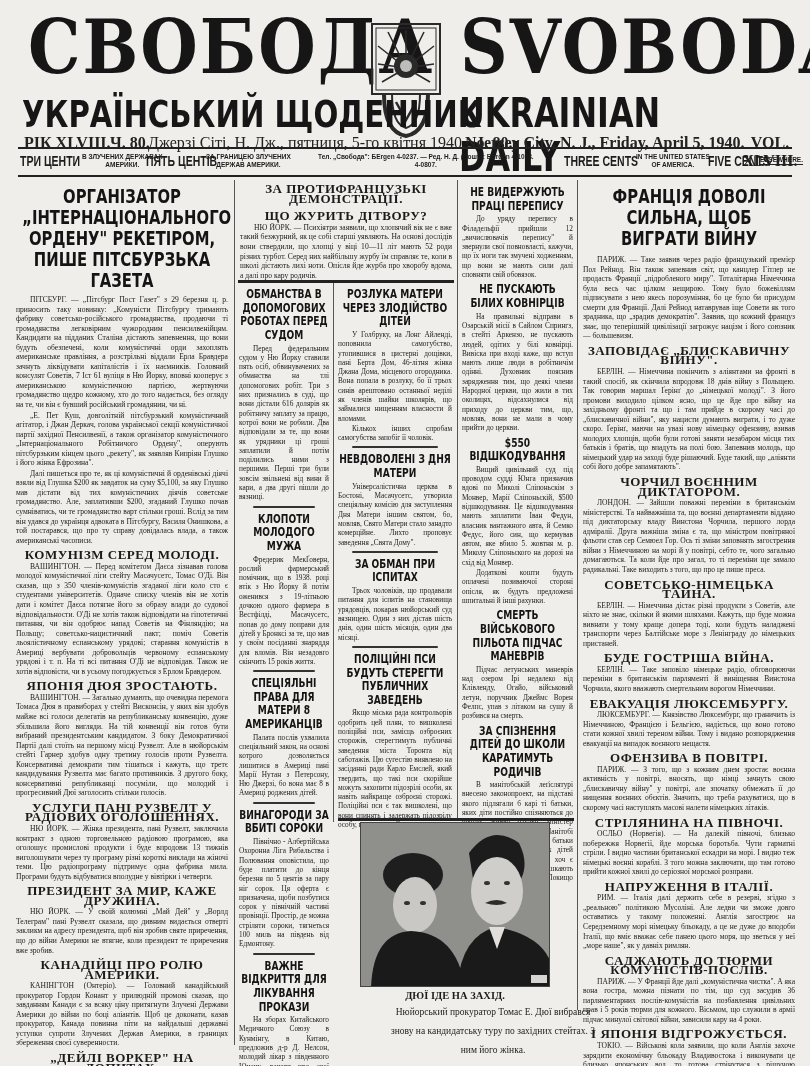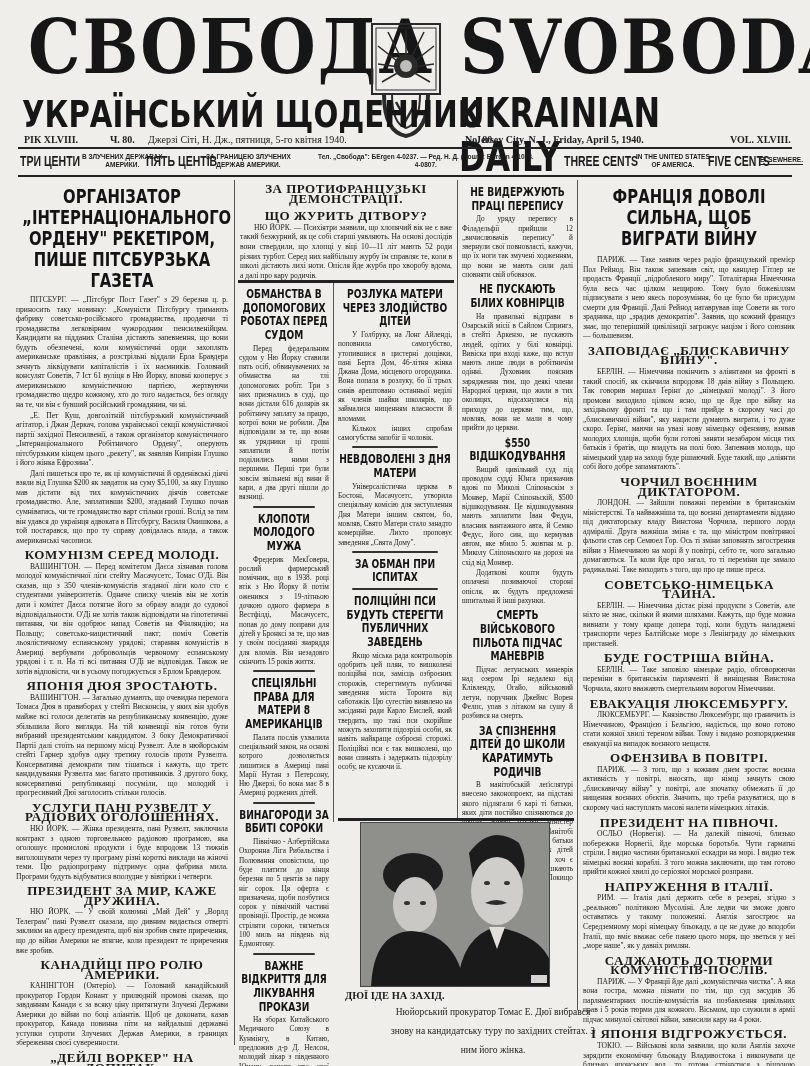--- a/index.html
+++ b/index.html
@@ -39,21 +39,21 @@
     transform: scaleX(0.86) scaleY(1.1);
     transform-origin: top left;
     letter-spacing: 0px;
   }
   .mast-sub.ua { left: 22px; }
   .mast-sub.en { left: 459px; font-size: 37px; }
   .emblem {
     position: absolute; left: 366px; top: 20px; width: 80px; height: 118px;
   }
   .dateline {
-    position: absolute; top: 134px; font-size: 10px; font-weight: bold; color: #222;
+    position: absolute; top: 134px; font-size: 16px; font-weight: bold; color: #222;
     font-family: "Liberation Serif", serif;
   }
   .rule { position: absolute; left: 18px; right: 18px; height: 0; border-top: 2px solid #222; }
   .price-strip {
     position: absolute; top: 150px; left: 18px; right: 18px; height: 15px;
     font-family: "Liberation Sans", sans-serif;
   }
   .price-big {
     position: absolute; font-weight: bold; font-size: 14px; top: 3px;
     transform: scaleX(0.75); transform-origin: left top; letter-spacing: 0;
@@ -94,21 +94,21 @@
   .dash-rule { border-top: 2px solid #333; margin: 4px 14px; border-radius: 2px; }
   
   .photo {
     position: absolute; left: 360px; top: 822px; width: 190px; height: 165px;
     background: linear-gradient(180deg, #9a9a97 0%, #8d8d8a 40%, #7a7a78 100%);
     border: 1px solid #444;
     overflow: hidden;
   }
   .caption-title {
     position: absolute; left: 345px; top: 990px; width: 220px;
-    font-family: "Liberation Serif", serif; font-weight: bold; font-size: 10.5px;
+    text-align: center; font-family: "Liberation Serif", serif; font-weight: bold; font-size: 10.5px;
   }
   .caption-body {
     position: absolute; left: 362px; top: 1003px; width: 214px; text-align: center;
     font-family: "Liberation Serif", serif; font-size: 9.5px; line-height: 19px; margin-left: 24px;
   }
 </style>
 </head>
 <body>
 
 <div class="page">
@@ -227,20 +227,21 @@
 
   <div class="col" style="left:338px; top:284px; width:114px; font-size:7.3px; line-height:9.3px;">
     <div class="hl sm">РОЗЛУКА МАТЕРИ ЧЕРЕЗ ЗЛОДІЙСТВО ДІТЕЙ</div>
     <p>У Голбруку, на Лонг Айленді, поповнила самогубство, утопившися в цистерні дощівки, пані Берта Дом, 46-літня жінка Джана Дома, місцевого огородника. Вона попала в розлуку, бо її трьох синів арештовано останньої неділі як членів шайки школярів, що займалися нищенням власности й вломами.</p>
     <p>Кількох інших спробам самогубства запобіг її чоловік.</p>
     <div class="dash-rule"></div>
     <div class="hl sm">НЕВДОВОЛЕНІ З ДНЯ МАТЕРИ</div>
     <p>Універсалістична церква в Бостоні, Масачусетс, утворила спеціяльну комісію для заступлення Дня Матери іншим святом, бо, мовляв, Свято Матери стало занадто комерційне. Лихто проповує заведення „Свята Дому".</p>
     <div class="dash-rule"></div>
     <div class="hl sm">ЗА ОБМАН ПРИ ІСПИТАХ</div>
+    <p>Трьох чоловіків, що продавали питання для іспитів на становища урядовців, покарав нюйорський суд вязницею. Один з них дістав шість днів, один шість місяців, один два місяці.</p>
     <div class="dash-rule"></div>
     <div class="hl sm">ПОЛІЦІЙНІ ПСИ БУДУТЬ СТЕРЕГТИ ПУБЛИЧНИХ ЗАВЕДЕНЬ</div>
     <p>Якщо міська рада контрольорів одобрить цей плян, то вишколені поліційні пси, замісць озброєних сторожів, стерегтимуть публичні заведення міста Торонта від саботажів. Цю сугестію виявлено на засіданні ради Карло Емслей, який твердить, що такі пси скорійше можуть захопити підозрілі особи, як навіть найкраще озброєні сторожі. Поліційні пси є так вишколені, що вони спинять і задержать підозрілу особу, не кусаючи її.</p>
   </div>
 
   <div class="col" style="left:462px; top:182px; width:111px; font-size:7.3px; line-height:9.3px;">
     <div class="hl sm">НЕ ВИДЕРЖУЮТЬ ПРАЦІ ПЕРЕПИСУ</div>
     <p>До уряду перепису в Філадельфії прийшли 12 „вичислювачів перепису" й звернули свої повновласті, кажучи, що їх ноги так змучені ходженням, що вони не мають сили далі сповняти свій обовязок.</p>
     <div class="hl sm">НЕ ПУСКАЮТЬ БІЛИХ КОВНІРЦІВ</div>
     <p>На правильні відправи в Озарській місії в Сайлом Спрингз, в стейті Аркензо, не пускають людей, одітих у білі ковнірці. Вивіска при вході каже, що вступ мають лише люди в робітничім одінні. Духовник пояснив зарядження тим, що деякі члени Народної церкви, що жили в тих околицях, відсахнулися від приходу до церкви тим, що, мовляв, вони не мали в чому прийти до церкви.</p>
@@ -286,21 +287,21 @@
     <div class="sub">ЧОРЧИЛ ВОЄННИМ ДИКТАТОРОМ.</div>
     <p>ЛОНДОН. — Зайшли поважні переміни в британськім міністерстві. Та найважніша та, що воєнні департаменти віддано під диктаторську владу Винстона Чорчила, першого лорда адміралії. Друга важніша зміна є та, що міністром повітряної фльоти став сер Семюел Гор. Ось ті зміни заповнять загострення війни з Німеччиною на морі й у повітрі, себто те, чого загально домагаються. Та коли йде про загал, то ті переміни ще замало радикальні. Таке виходить з того, що про це пише преса.</p>
     <div class="sub">СОВЕТСЬКО-НІМЕЦЬКА ТАЙНА.</div>
     <p>БЕРЛІН. — Німеччина дістає різні продукти з Советів, але ніхто не знає, скільки й якими шляхами. Кажуть, що буде можна вивнати у тому краще допера тоді, коли будуть наладжені транспорти через Балтійське море з Ленінграду до німецьких пристаней.</p>
     <div class="sub">БУДЕ ГОСТРІША ВІЙНА.</div>
     <p>БЕРЛІН. — Таке заповіло німецьке радіо, обговорюючи переміни в британськім парляменті й виніщення Винстона Чорчила, якого вважають смертельним ворогом Німеччини.</p>
     <div class="sub">ЕВАКУАЦІЯ ЛЮКСЕМБУРГУ.</div>
     <p>ЛЮКСЕМБУРГ. — Князівство Люксембург, що граничить із Німеччиною, Францією і Бельгією, надіється, що воно готово стати кожної хвилі тереном війни. Тому і видано розпорядження евакуації на випадок воєнного нещастя.</p>
     <div class="sub">ОФЕНЗИВА В ПОВІТРІ.</div>
     <p>ПАРИЖ. — З того, що з кожним днем зростає воєнна активність у повітрі, вносять, що німці зачнуть свою „блискавичну війну" у повітрі, але зпочатку обмежать її до нищення воєнних обєктів. Значить, що треба рахуватися, що в скорому часі наступлять масові налети німецьких літаків.</p>
-    <div class="sub">ПРЕЗИДЕНТ НА ПІВНОЧІ.</div>
+    <div class="sub">СТРІЛЯНИНА НА ПІВНОЧІ.</div>
     <p>ОСЛЬО (Норвегія). — На далекій півночі, близько побережжя Норвегії, йде морська боротьба. Чути гарматні стріли. І видно частини британської ескадри на морі. І видно теж німецькі воєнні кораблі. З того можна заключати, що там готово прийти кожної хвилі до серіозної морської розправи.</p>
     <div class="sub">НАПРУЖЕННЯ В ІТАЛІЇ.</div>
     <p>РИМ. — Італія далі держить себе в резерві, згідно з „реальною" політикою Мусоліні. Але ледви чи зможе довго оставатись у такому положенні. Англія загострює на Середземному морі німецьку бльокаду, а це не дуже до вподоби Італії, що вміє вважає себе панею цього моря, що зветься у неї „море наше", як у давніх римлян.</p>
     <div class="sub">САДЖАЮТЬ ДО ТЮРМИ КОМУНІСТІВ-ПОСЛІВ.</div>
     <p>ПАРИЖ. — У Франції йде далі „комуністична чистка". А яка вона гостра, можна пізнати по тім, що суд засудив 36 парляментарних послів-комуністів на позбавлення цивільних прав і 5 років тюрми для кожного. Вісьмом, що служили в армії підчас минулої світової війни, зависили кару на 4 роки.</p>
     <div class="sub">І ЯПОНІЯ ВІДГРОЖУЄТЬСЯ.</div>
     <p>ТОКІО. — Військові кола заявили, що коли Англія захоче зарядити економічну бльокаду Владивостока і виконувати це близько японських вод, то готова стрінутися з рішучою опозицією Японії. Йде тут про евентуальне придержання советських кораблів англійськими в Корейськім заливі. Англія хотілаб спинити таким чином довіз воєнних матеріялів до Советів, бо виявляється, що вони є властиво відсилані до Німеччини.</p>
 
   </div>
 

